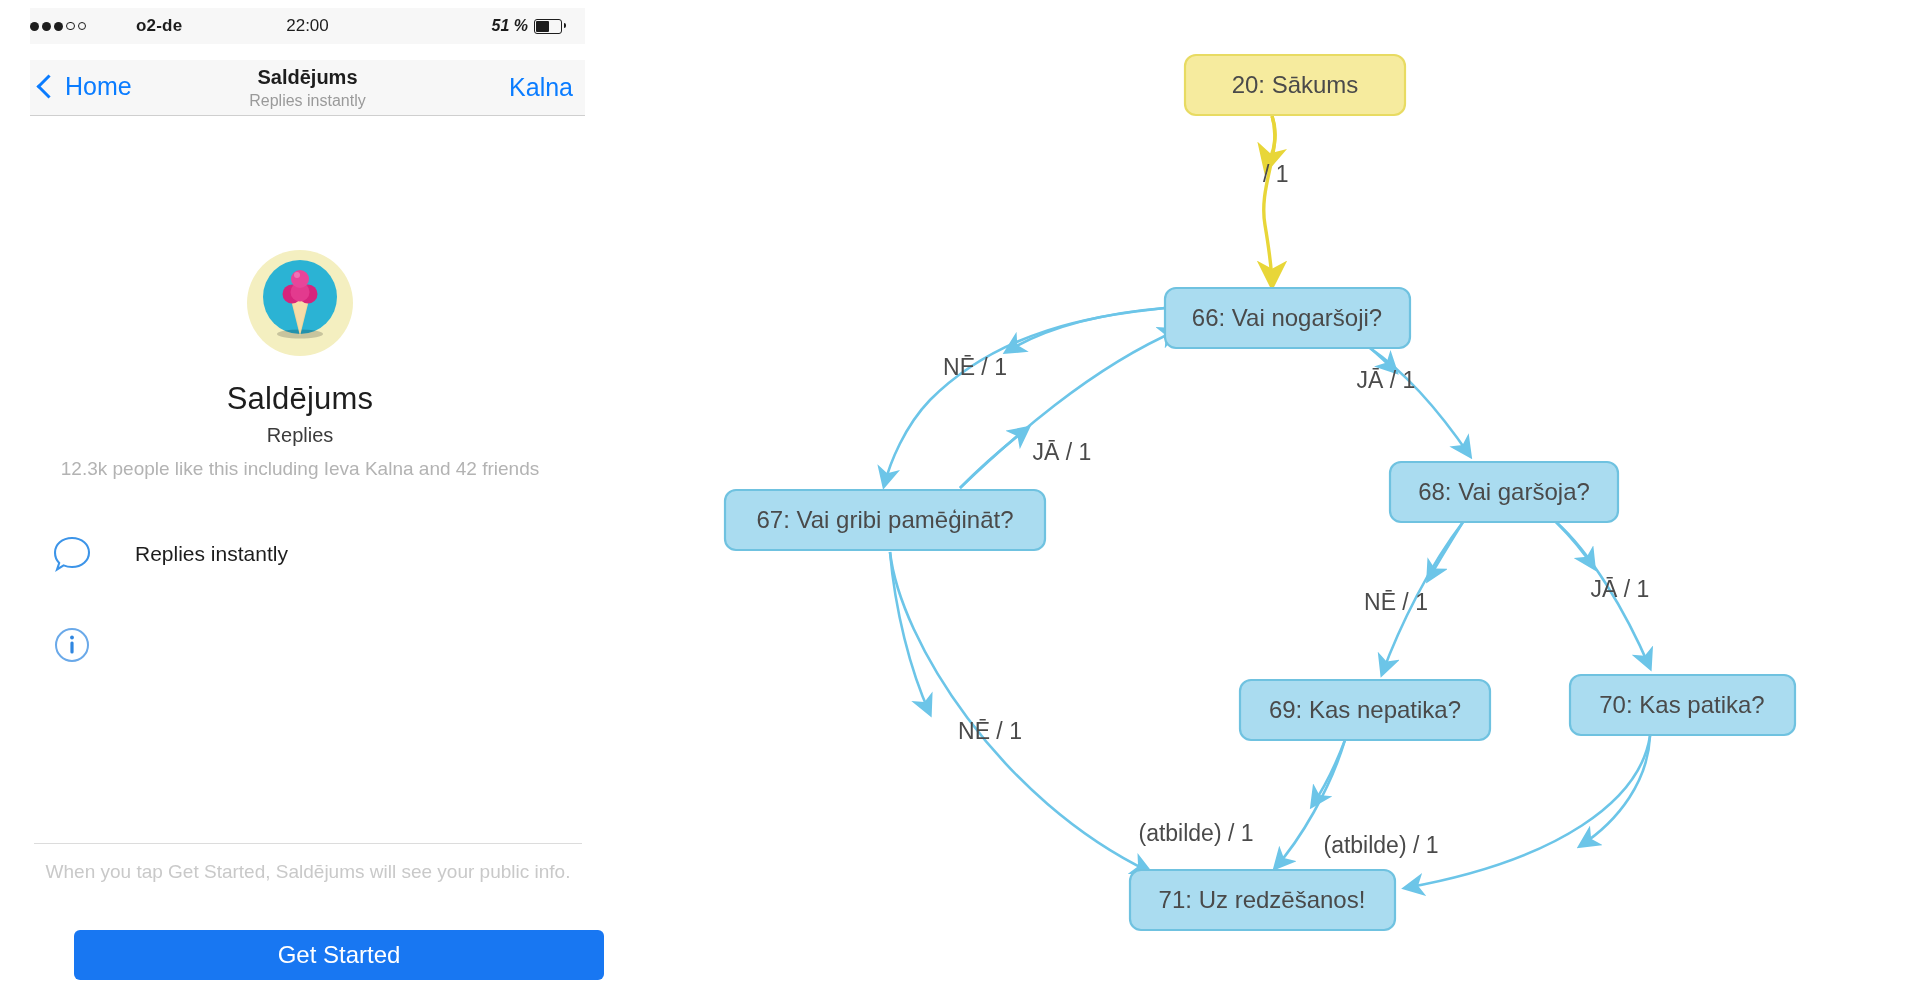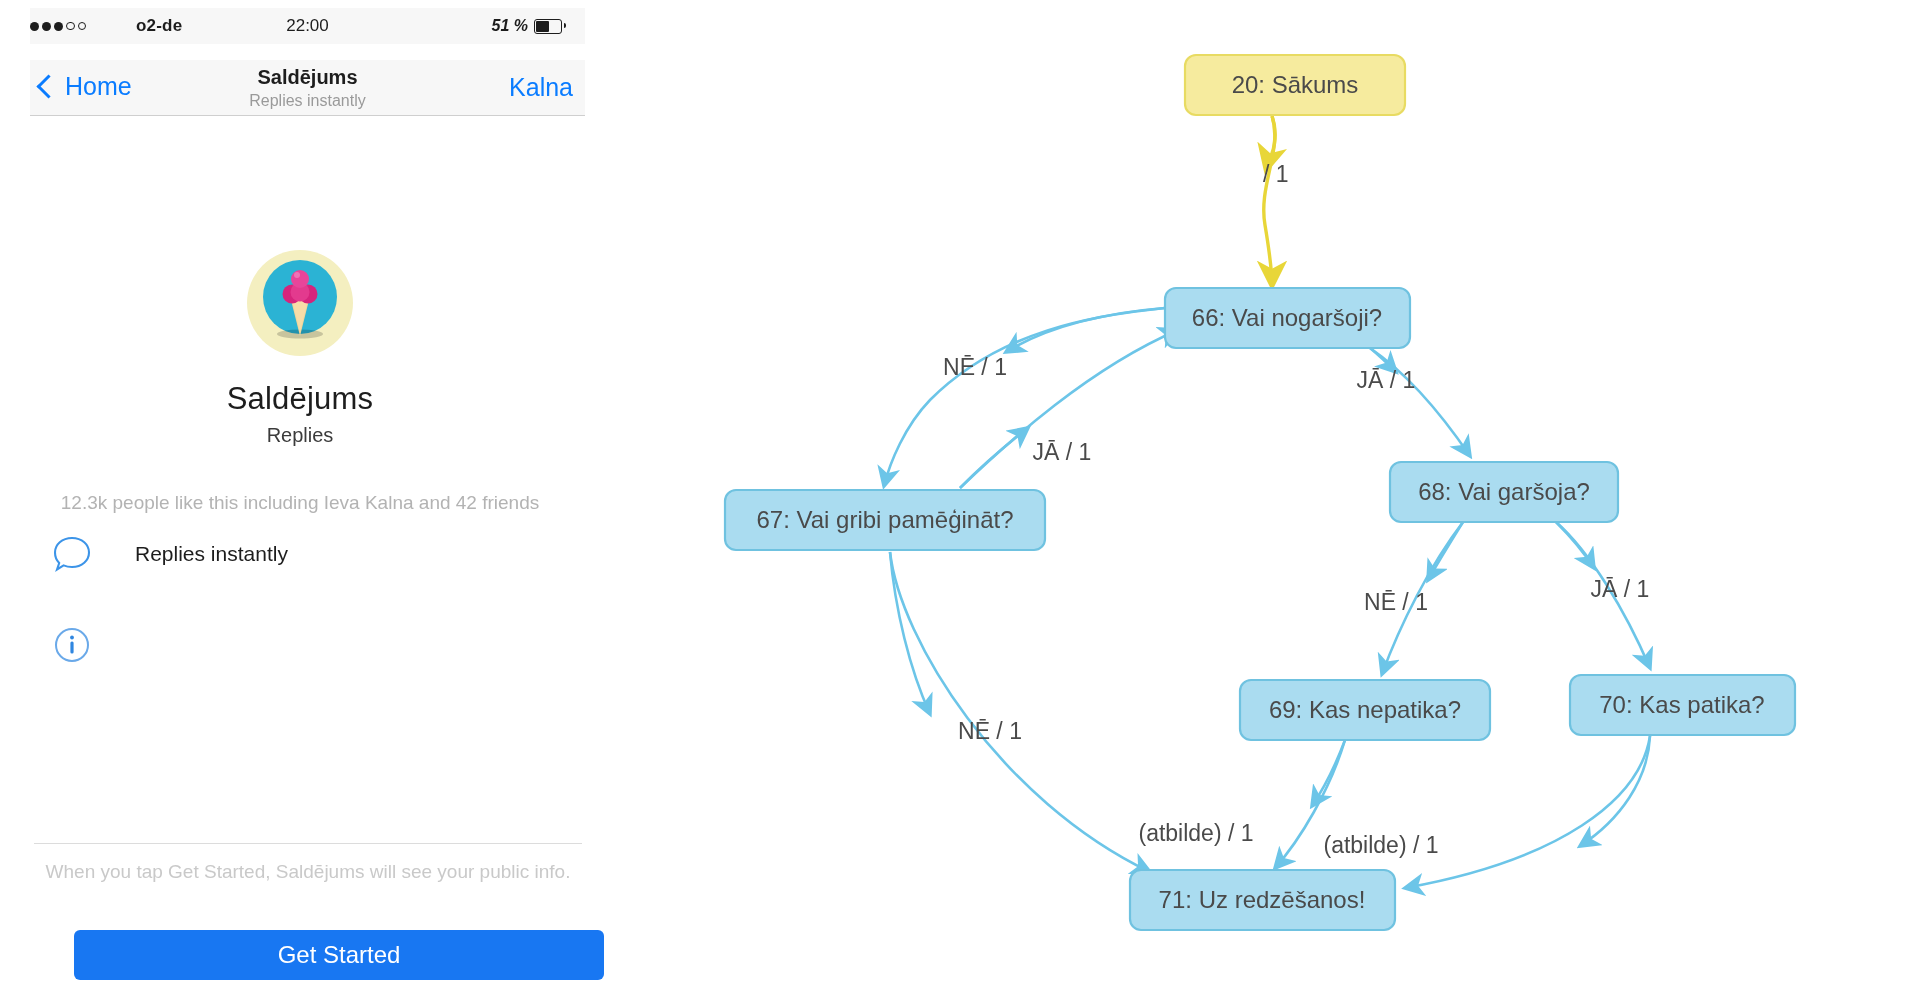--- a/index.html
+++ b/index.html
@@ -42,21 +42,21 @@
   .nav-sub{position:absolute;left:0;right:0;top:32px;text-align:center;font-size:16px;color:#9a9a9a;}
   .nav-manage{position:absolute;right:12px;top:13px;font-size:25px;color:#0a7cff;cursor:pointer;}
 
   .avatar-wrap{position:absolute;left:0;width:600px;top:250px;display:flex;justify-content:center;}
   .avatar{width:106px;height:106px;border-radius:50%;background:#f4efc0;position:relative;overflow:hidden;}
   .avatar .inner{position:absolute;left:16px;top:10px;width:74px;height:74px;border-radius:50%;background:#2bb3d4;}
   .avatar svg{position:absolute;left:0;top:0;}
 
   .app-name{position:absolute;left:0;width:600px;top:381px;text-align:center;font-size:31px;color:#1d1d1d;letter-spacing:.2px;}
   .app-cat{position:absolute;left:0;width:600px;top:424px;text-align:center;font-size:20px;color:#3b3b3b;}
-  .app-likes{position:absolute;left:60px;width:480px;top:455px;text-align:center;font-size:19px;line-height:28px;color:#b3b3b3;margin-top:34px;}
+  .app-likes{position:absolute;left:60px;width:480px;top:455px;text-align:center;font-size:19px;line-height:28px;color:#b3b3b3;}
 
   .row{position:absolute;left:52px;display:flex;align-items:center;}
   .row-1{top:535px;}
   .row-label{margin-left:43px;font-size:21px;color:#1d1d1d;}
   .row-2{top:625px;}
 
   .divider{position:absolute;left:34px;top:843px;width:548px;height:1px;background:#dcdcdc;}
   .disclaimer{position:absolute;left:44px;width:528px;top:858px;text-align:center;font-size:19px;line-height:27px;color:#c9c9c9;}
   .cta{
     position:absolute;left:42px;top:930px;width:530px;height:50px;border-radius:6px;

